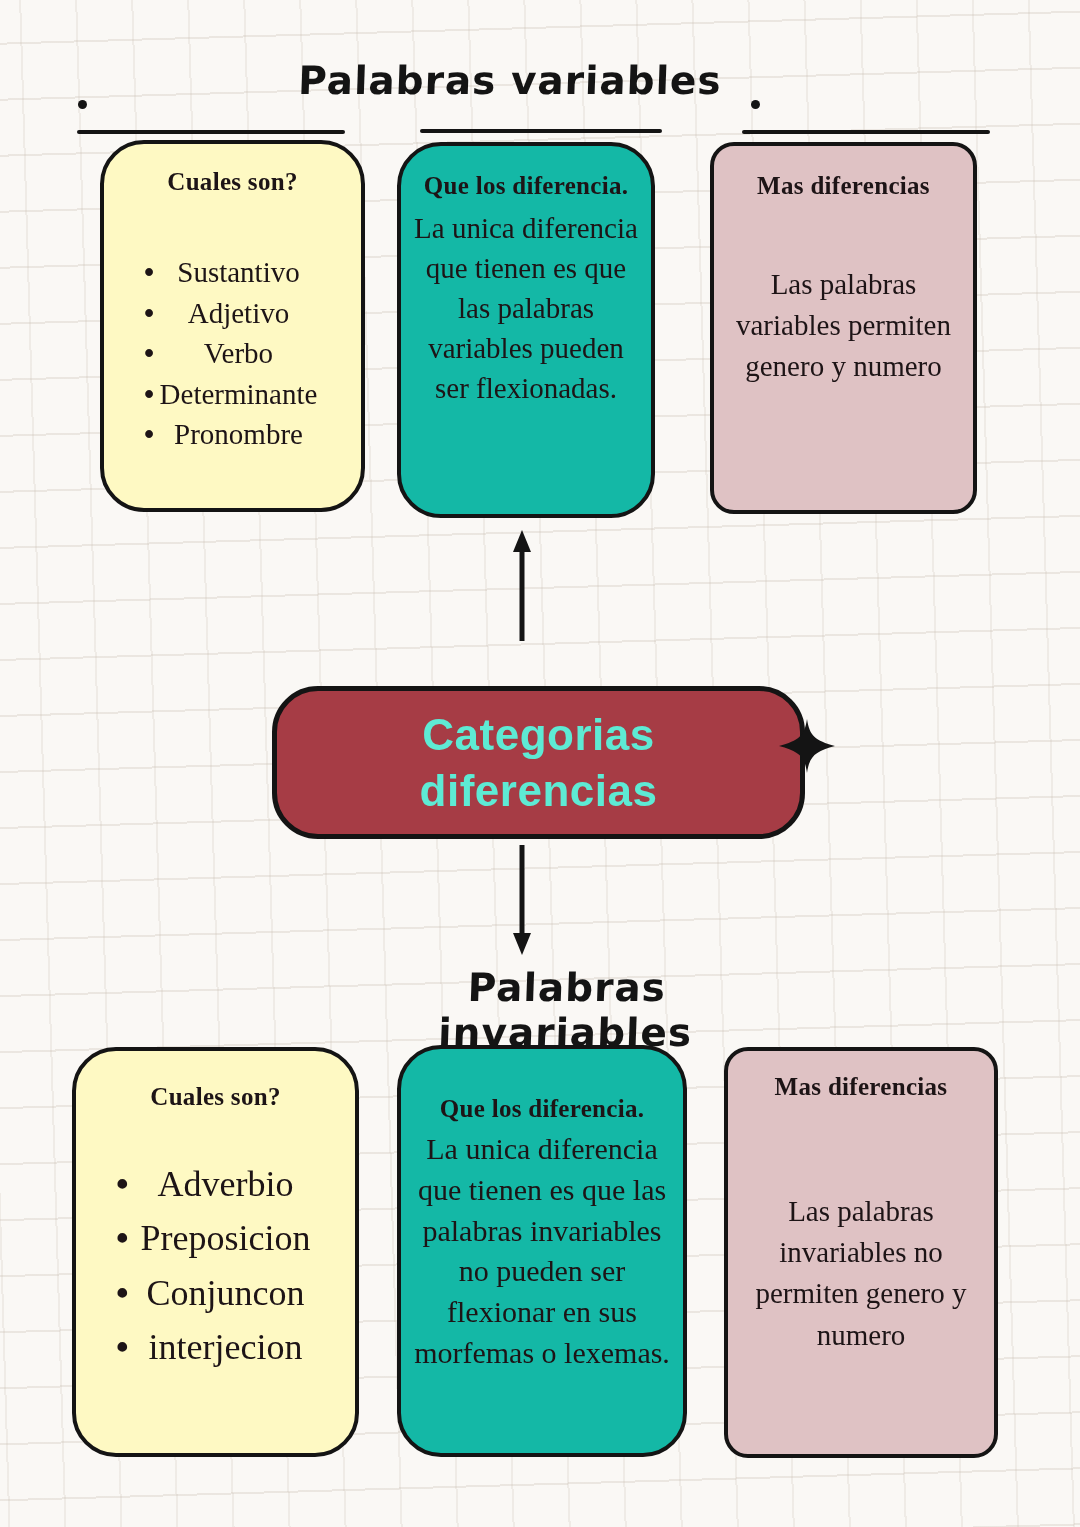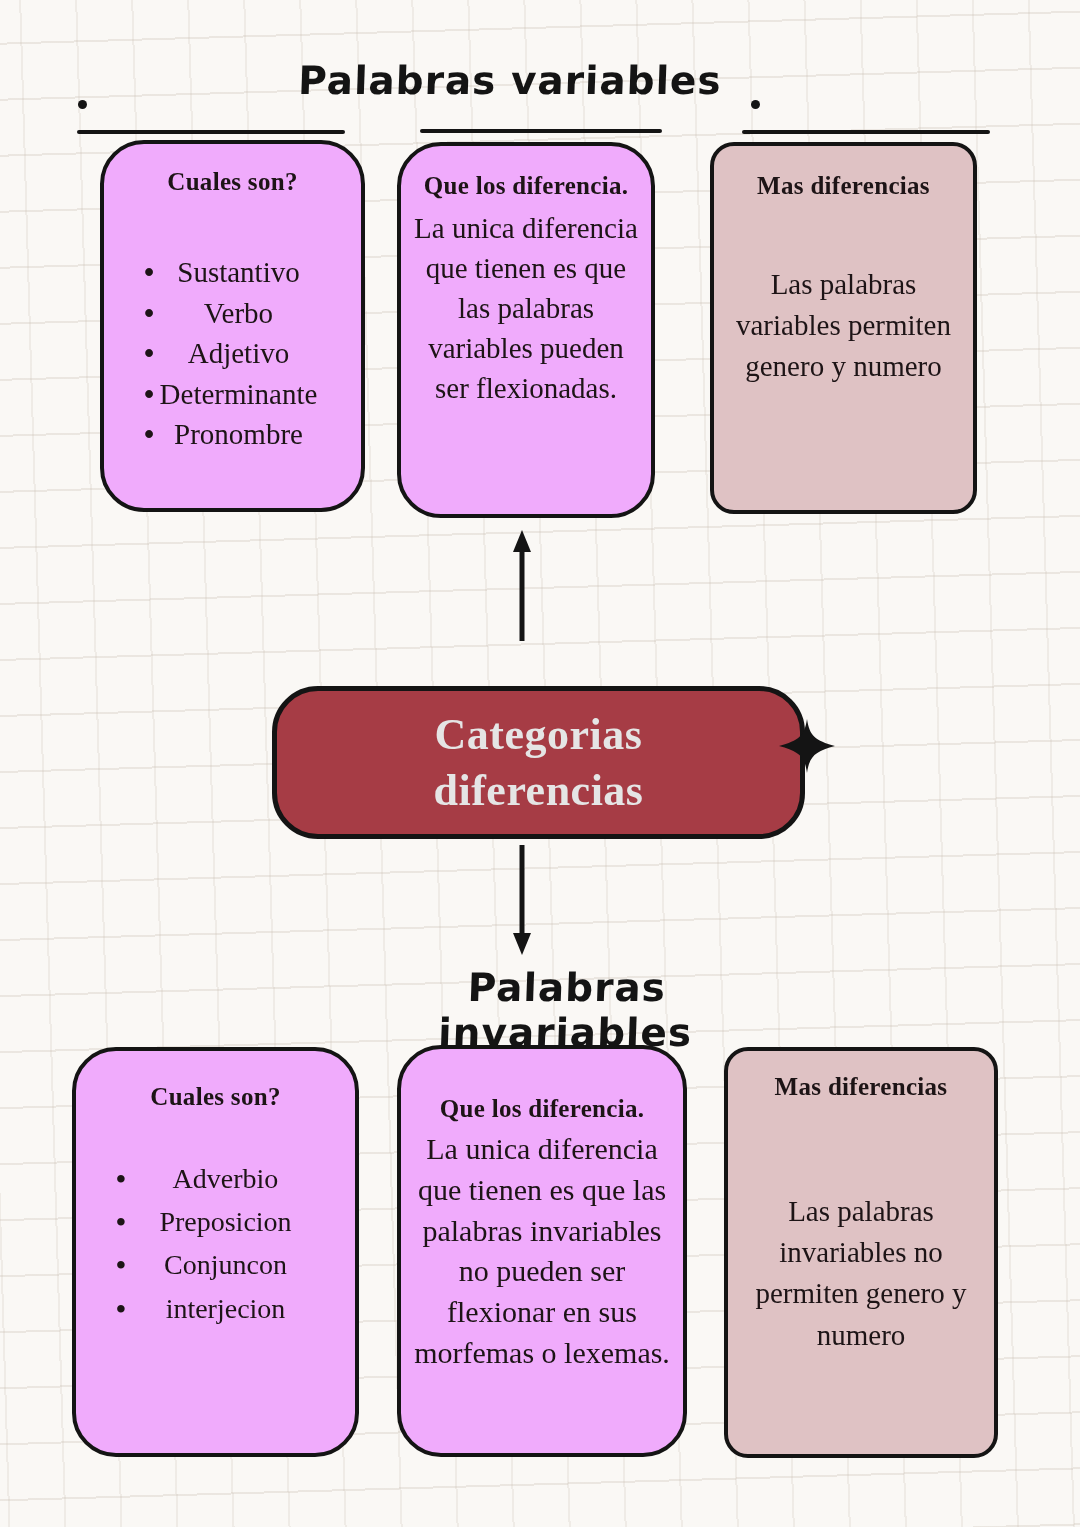--- a/index.html
+++ b/index.html
@@ -51,22 +51,22 @@
   .rule-2 { left:420px; top:129px; width:242px; }
   .rule-3 { left:742px; top:130px; width:248px; }
 
   .card {
     position:absolute;
     border:4px solid #141414;
     border-radius:44px;
     display:flex; flex-direction:column;
     overflow:hidden;
   }
-  .card-peach { background:#f0abfc; }
-  .card-pink  { background:#f0abfc; }
+  .card-peach { background:#fef9c3; }
+  .card-pink  { background:#14b8a6; }
   .card-mauve { background:#DFC2C4;border-radius:24px; }
 
   .card-tv-which { left:100px; top:140px; width:265px; height:372px; }
   .card-tv-diff  { left:397px; top:142px; width:258px; height:376px; }
   .card-tv-more  { left:710px; top:142px; width:267px; height:372px; }
 
   .card-iv-which { left:72px;  top:1047px; width:287px; height:410px; }
   .card-iv-diff  { left:397px; top:1045px; width:290px; height:412px; }
   .card-iv-more  { left:724px; top:1047px; width:274px; height:411px; }
 
@@ -97,45 +97,45 @@
   .bullet-list { list-style:none; }
   .card-tv-which .bullet-list { margin-top:56px; }
   .card-iv-which .bullet-list { margin-top:46px; }
   .bullet-list li {
     position:relative;
     text-align:center;
     font-size:29px;
     line-height:1.40;
     padding:0 18px 0 30px;
   }
-  .card-iv-which .bullet-list li { font-size:28px; padding:2px 10px 2px 30px; }
+  .card-iv-which .bullet-list li { font-size:36px; padding:2px 10px 2px 30px; }
   .bullet-list li::before {
     content:"•";
     position:absolute;
     left:40px;
     font-weight:700;
   }
 
   .center-node {
     position:absolute;
     left:272px; top:686px;
     width:533px; height:153px;
     background:#A63C45;
     border:5px solid #141414;
     border-radius:46px;
     display:flex; flex-direction:column;
     align-items:center; justify-content:center;
     gap:2px;
   }
   .center-line {
-    font-family:Liberation Serif, serif;
+    font-family:Liberation Sans, sans-serif;
     font-weight:700;
     font-size:44px;
     line-height:1.22;
-    color:#e5e5e5;
+    color:#5eead4;
     letter-spacing:0.5px;
   }
 
   .sparkle { position:absolute; left:779px; top:719px; }
   .arrow-up   { position:absolute; left:500px; top:528px; }
   .arrow-down { position:absolute; left:500px; top:845px; }
 </style>
 </head>
 <body>
 
@@ -147,22 +147,22 @@
   <div class="rule rule-1"></div>
   <div class="rule rule-2"></div>
   <div class="rule rule-3"></div>
 
   <div class="script-title title-top">Palabras variables</div>
 
   <div class="card card-peach card-tv-which">
     <div class="card-header">Cuales son?</div>
     <ul class="bullet-list">
       <li>Sustantivo</li>
+      <li>Adjetivo</li>
       <li>Verbo</li>
-      <li>Adjetivo</li>
       <li>Determinante</li>
       <li>Pronombre</li>
     </ul>
   </div>
 
   <div class="card card-pink card-tv-diff">
     <div class="card-header">Que los diferencia.</div>
     <div class="card-body">La unica diferencia que tienen es que las palabras variables pueden ser flexionadas.</div>
   </div>
 

